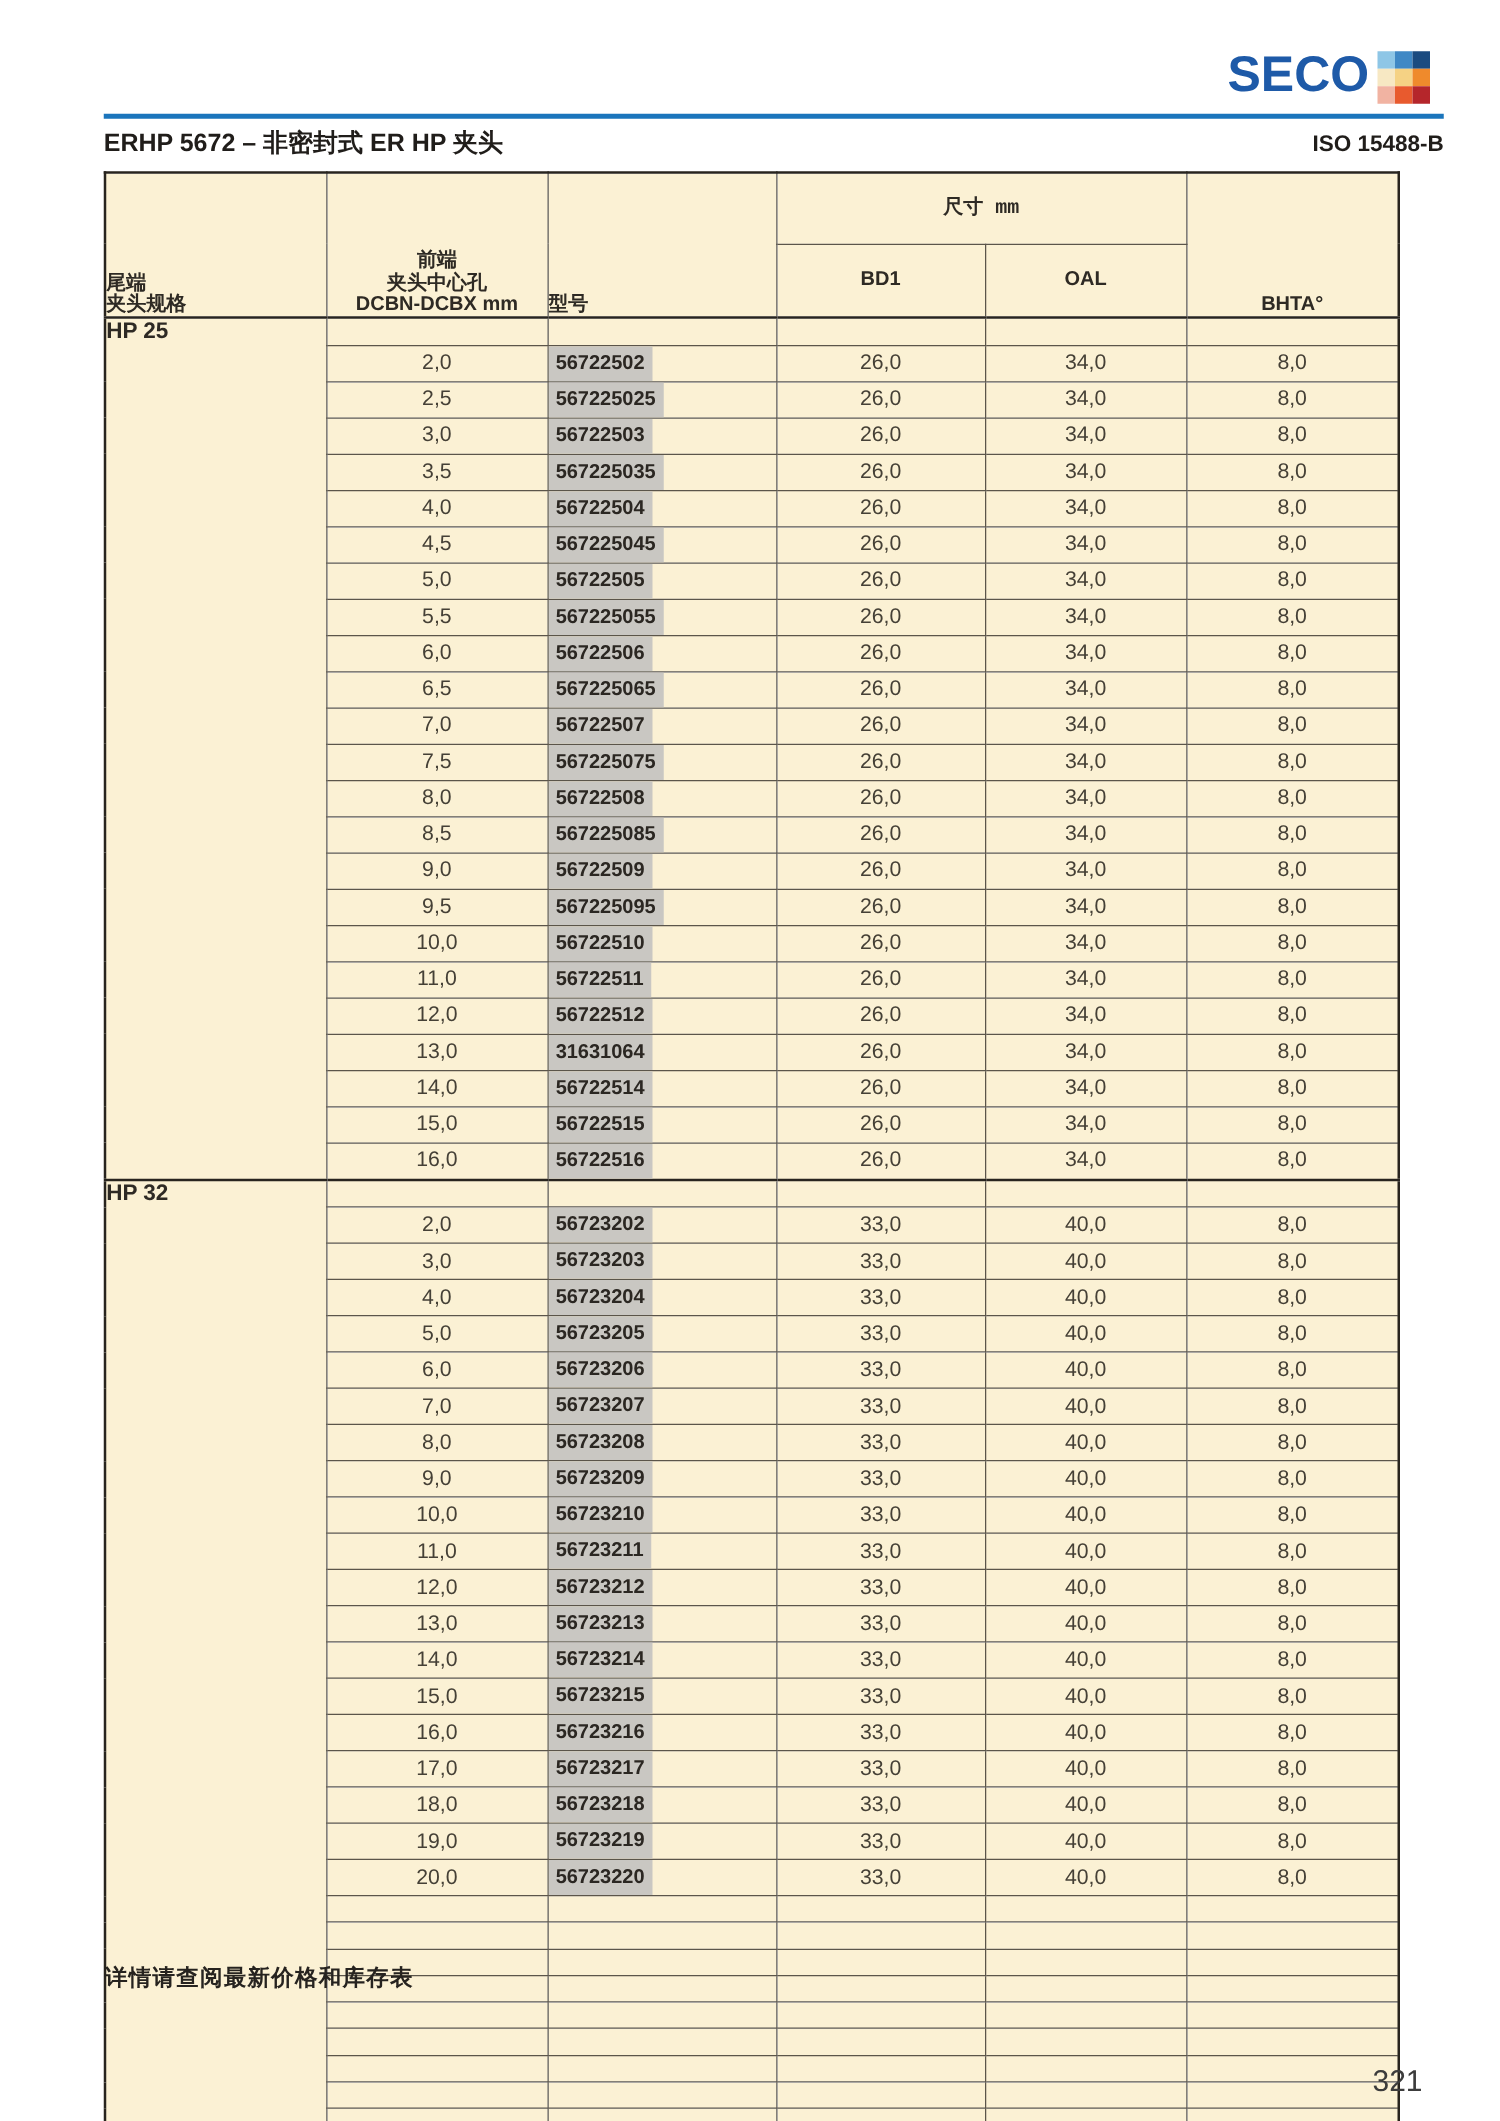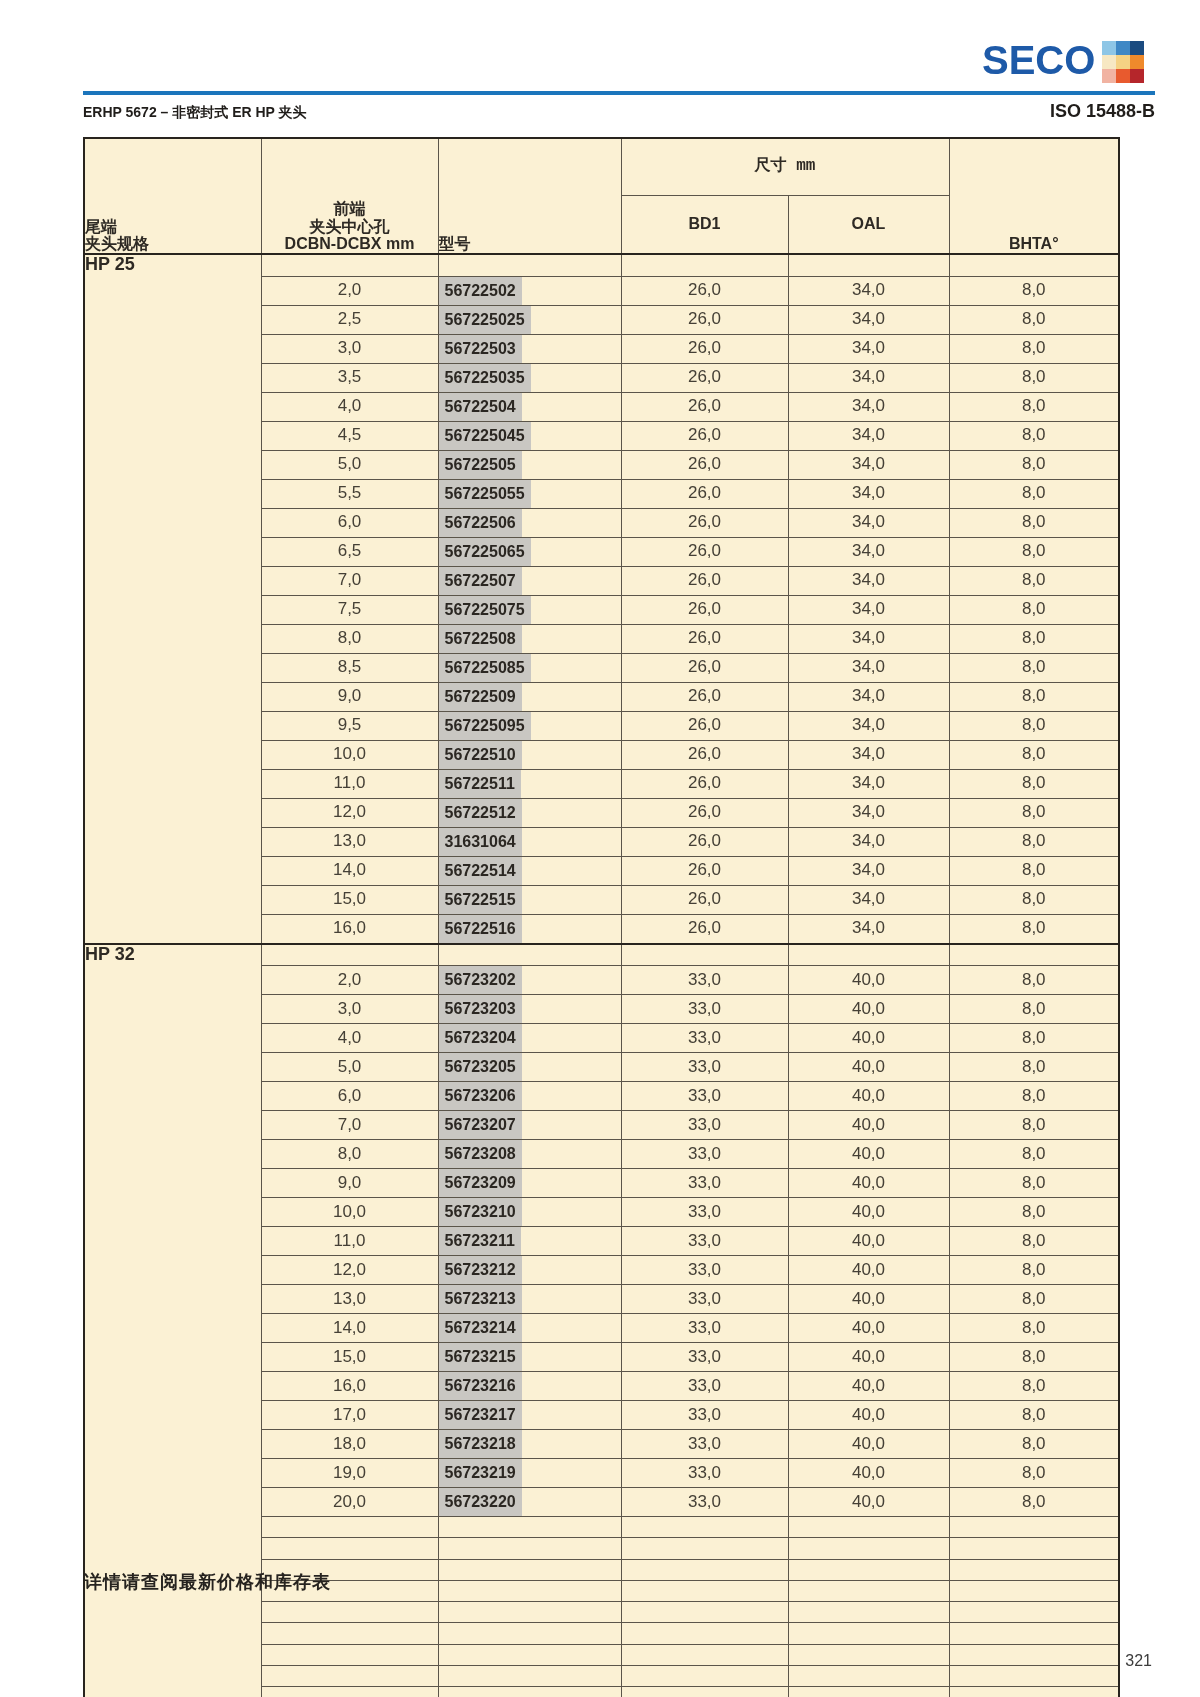--- a/index.html
+++ b/index.html
@@ -11,21 +11,21 @@
               font-weight:bold;font-size:30px;letter-spacing:3px;color:#1c1a17;}
   .brand{position:absolute;left:982px;top:40px;display:flex;align-items:flex-start;gap:7px;}
   .seco-word{font-size:40px;font-weight:900;color:#1e5aa8;letter-spacing:0px;line-height:40px;
              font-family:"Liberation Sans",sans-serif;}
   .logo-grid{display:grid;grid-template-columns:repeat(3,14px);grid-template-rows:repeat(3,14px);
              margin-top:1px;}
   .logo-sq{width:14px;height:14px;}
   .title-rule{position:absolute;left:83px;top:91px;width:1072px;height:4px;background:#1b75bc;}
   .subhead{position:absolute;left:83px;top:101px;width:1072px;display:flex;
            justify-content:space-between;align-items:baseline;}
-  .subhead .left{font-size:14px;font-weight:bold;color:#201d1a;}
+  .subhead .left{font-size:20px;font-weight:bold;color:#201d1a;}
   .subhead .right{font-size:18px;font-weight:bold;color:#201d1a;}
 
   
   table.catalog{position:absolute;left:83px;top:137px;width:1035px;border-collapse:collapse;
                 table-layout:fixed;border:2px solid #28241e;color:#454036;font-size:17px;}
   table.catalog td{border:1px solid #5b554a;padding:0;overflow:hidden;background:#fbf1d4;
                    line-height:1.1;}
   td.c3,td.c3h{background:#f8d9a5;}
   thead td{font-weight:bold;color:#2e2a24;font-size:16px;}
   .hr1{height:57px;} .hr2{height:59px;}
@@ -42,21 +42,21 @@
   td.c2{text-align:center;}
   td.c3{text-align:left;padding-left:11px;}
   td.c4,td.c5,td.c6{text-align:center;}
   tr.section-start td{border-top:2px solid #28241e;}
   .model-chip{display:inline-block;background:#c9c7c2;color:#2b2722;font-weight:bold;
               font-size:16px;line-height:18px;padding:5px 6px;}
 
   
   .footer-note{position:absolute;left:84px;top:1570px;font-size:18px;font-weight:bold;
                color:#26231f;letter-spacing:1px;font-family:"Liberation Serif",serif;}
-  .page-number{position:absolute;right:48px;top:1652px;font-size:16px;color:#3c3c3c;}
+  .page-number{position:absolute;right:62px;top:1652px;font-size:24px;color:#3c3c3c;}
 </style>
 </head>
 <body>
 
 <div class="page">
 
 
   <div class="brand">
     <span class="seco-word">SECO</span>
     <div class="logo-grid">

